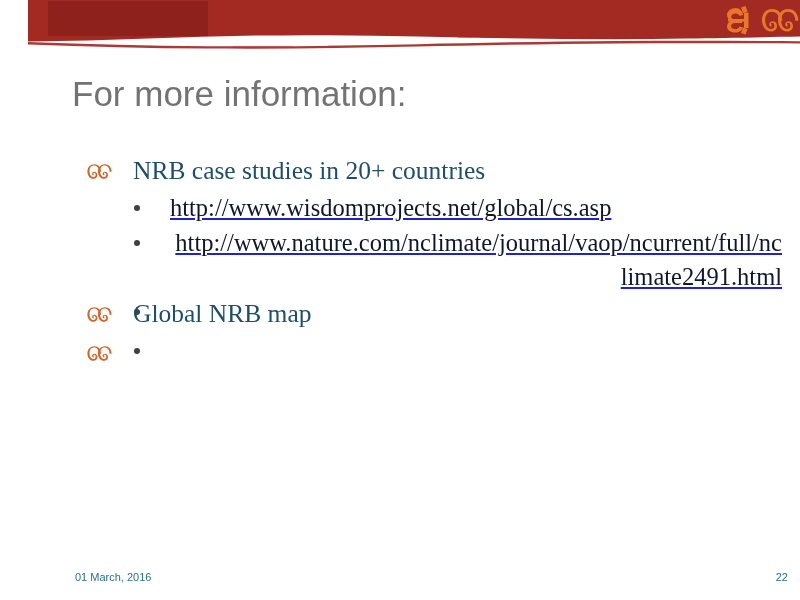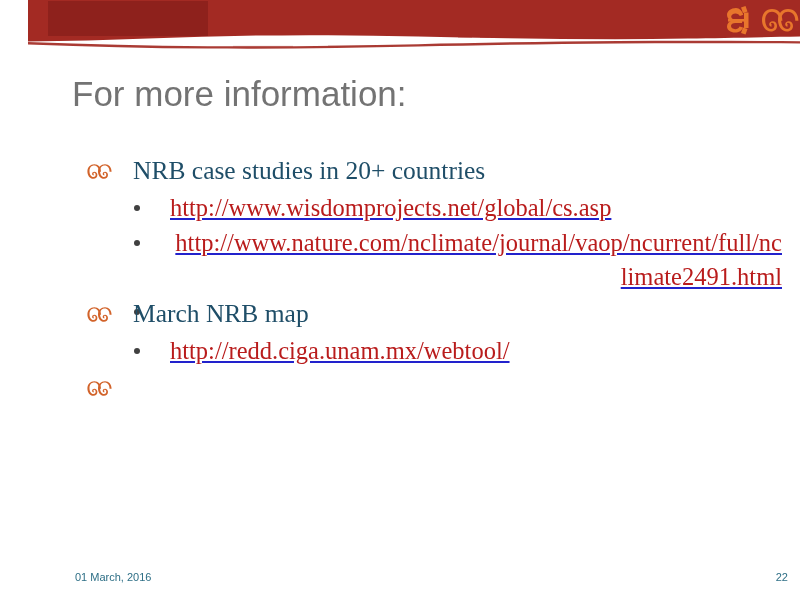--- a/index.html
+++ b/index.html
@@ -102,21 +102,21 @@
   .lvl2 .round-bullet {
     position: absolute;
     left: 50px;
     top: 14px;
     width: 6px;
     height: 6px;
     border-radius: 50%;
     background: #404040;
   }
   .lvl2 a.link {
-    color: #b91c1c;
+    color: #0f172a;
     text-decoration: underline;
     text-decoration-color: #2222CC;
     text-underline-offset: 2px;
     word-break: break-all;
     cursor: pointer;
   }
   .lvl2.wrap {
     white-space: normal;
     text-align: right;
   }
@@ -282,26 +282,25 @@
             <path d="M19.0,1.2 C15.0,1.2 12.0,4.2 12.0,8.5 C12.0,12.6 14.4,15.8 18.0,15.8
                      C20.3,15.8 22.0,14.2 22.0,12.0 C22.0,10.1 20.8,8.7 19.0,8.7
                      C17.7,8.7 16.7,9.6 16.7,10.8 C16.7,11.8 17.4,12.5 18.3,12.5
                      L18.3,10.6 C18.05,10.6 17.9,10.45 17.9,10.25 C17.9,10.0 18.2,9.8 18.65,9.8
                      C19.65,9.8 20.25,10.6 20.25,11.85 C20.25,13.2 19.3,14.1 18.05,14.1
                      C15.65,14.1 14.1,11.6 14.1,8.1 C14.1,4.7 15.9,2.6 18.65,2.6
                      C21.65,2.6 23.5,5.0 23.5,8.7 L25.6,8.7 C25.6,4.3 22.9,1.2 19.0,1.2 Z"></path>
           </g>
         </svg>
       </span>
-      <span>March NRB map</span>
+      <span>Global NRB map</span>
     </div>
 
     <div class="lvl2">
       <span class="round-bullet"></span>
-      <span class="linkbox"><a class="link">http://redd.ciga.unam.mx/webtool/</a></span>
     </div>
 
     <div class="lvl1">
       <span class="adinkra-bullet">
         <svg width="26" height="17" viewBox="0 0 26 17" xmlns="http://www.w3.org/2000/svg">
           <g fill="#D2632A">
             <path d="M8.4,1.2 C4.4,1.2 1.4,4.2 1.4,8.5 C1.4,12.6 3.8,15.8 7.4,15.8
                      C9.7,15.8 11.4,14.2 11.4,12.0 C11.4,10.1 10.2,8.7 8.4,8.7
                      C7.1,8.7 6.1,9.6 6.1,10.8 C6.1,11.8 6.8,12.5 7.7,12.5
                      L7.7,10.6 C7.45,10.6 7.3,10.45 7.3,10.25 C7.3,10.0 7.6,9.8 8.05,9.8

